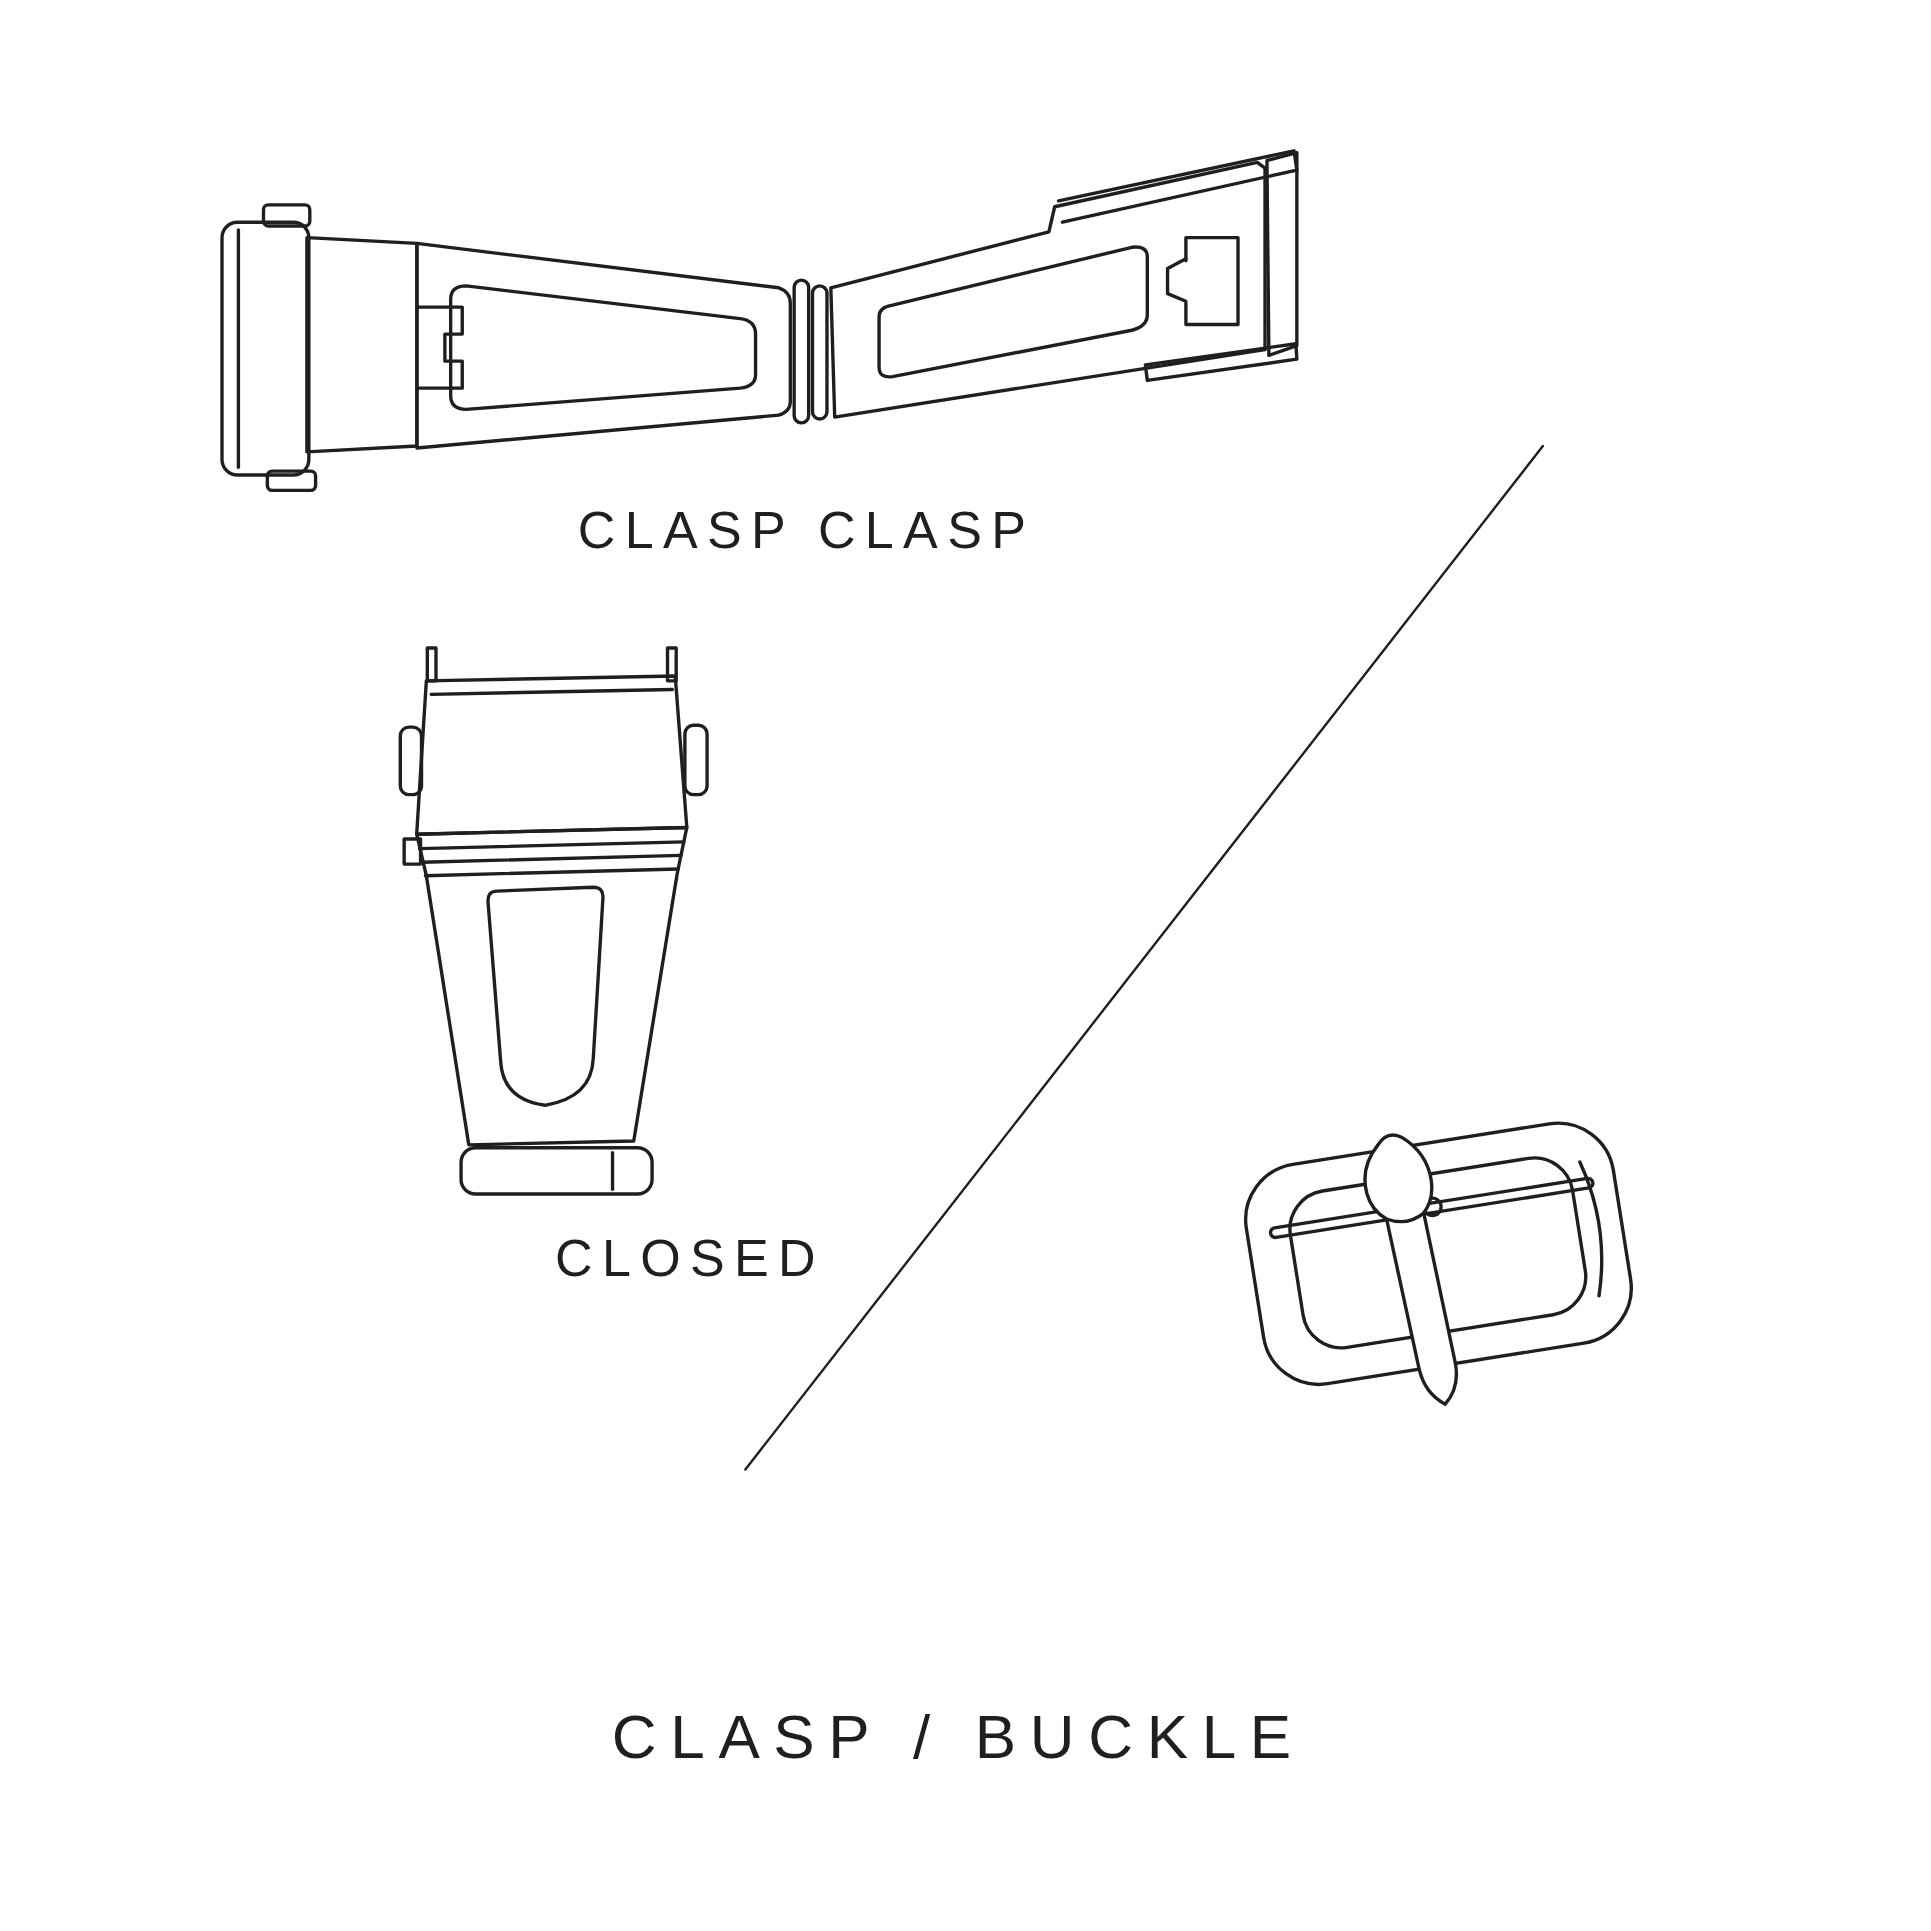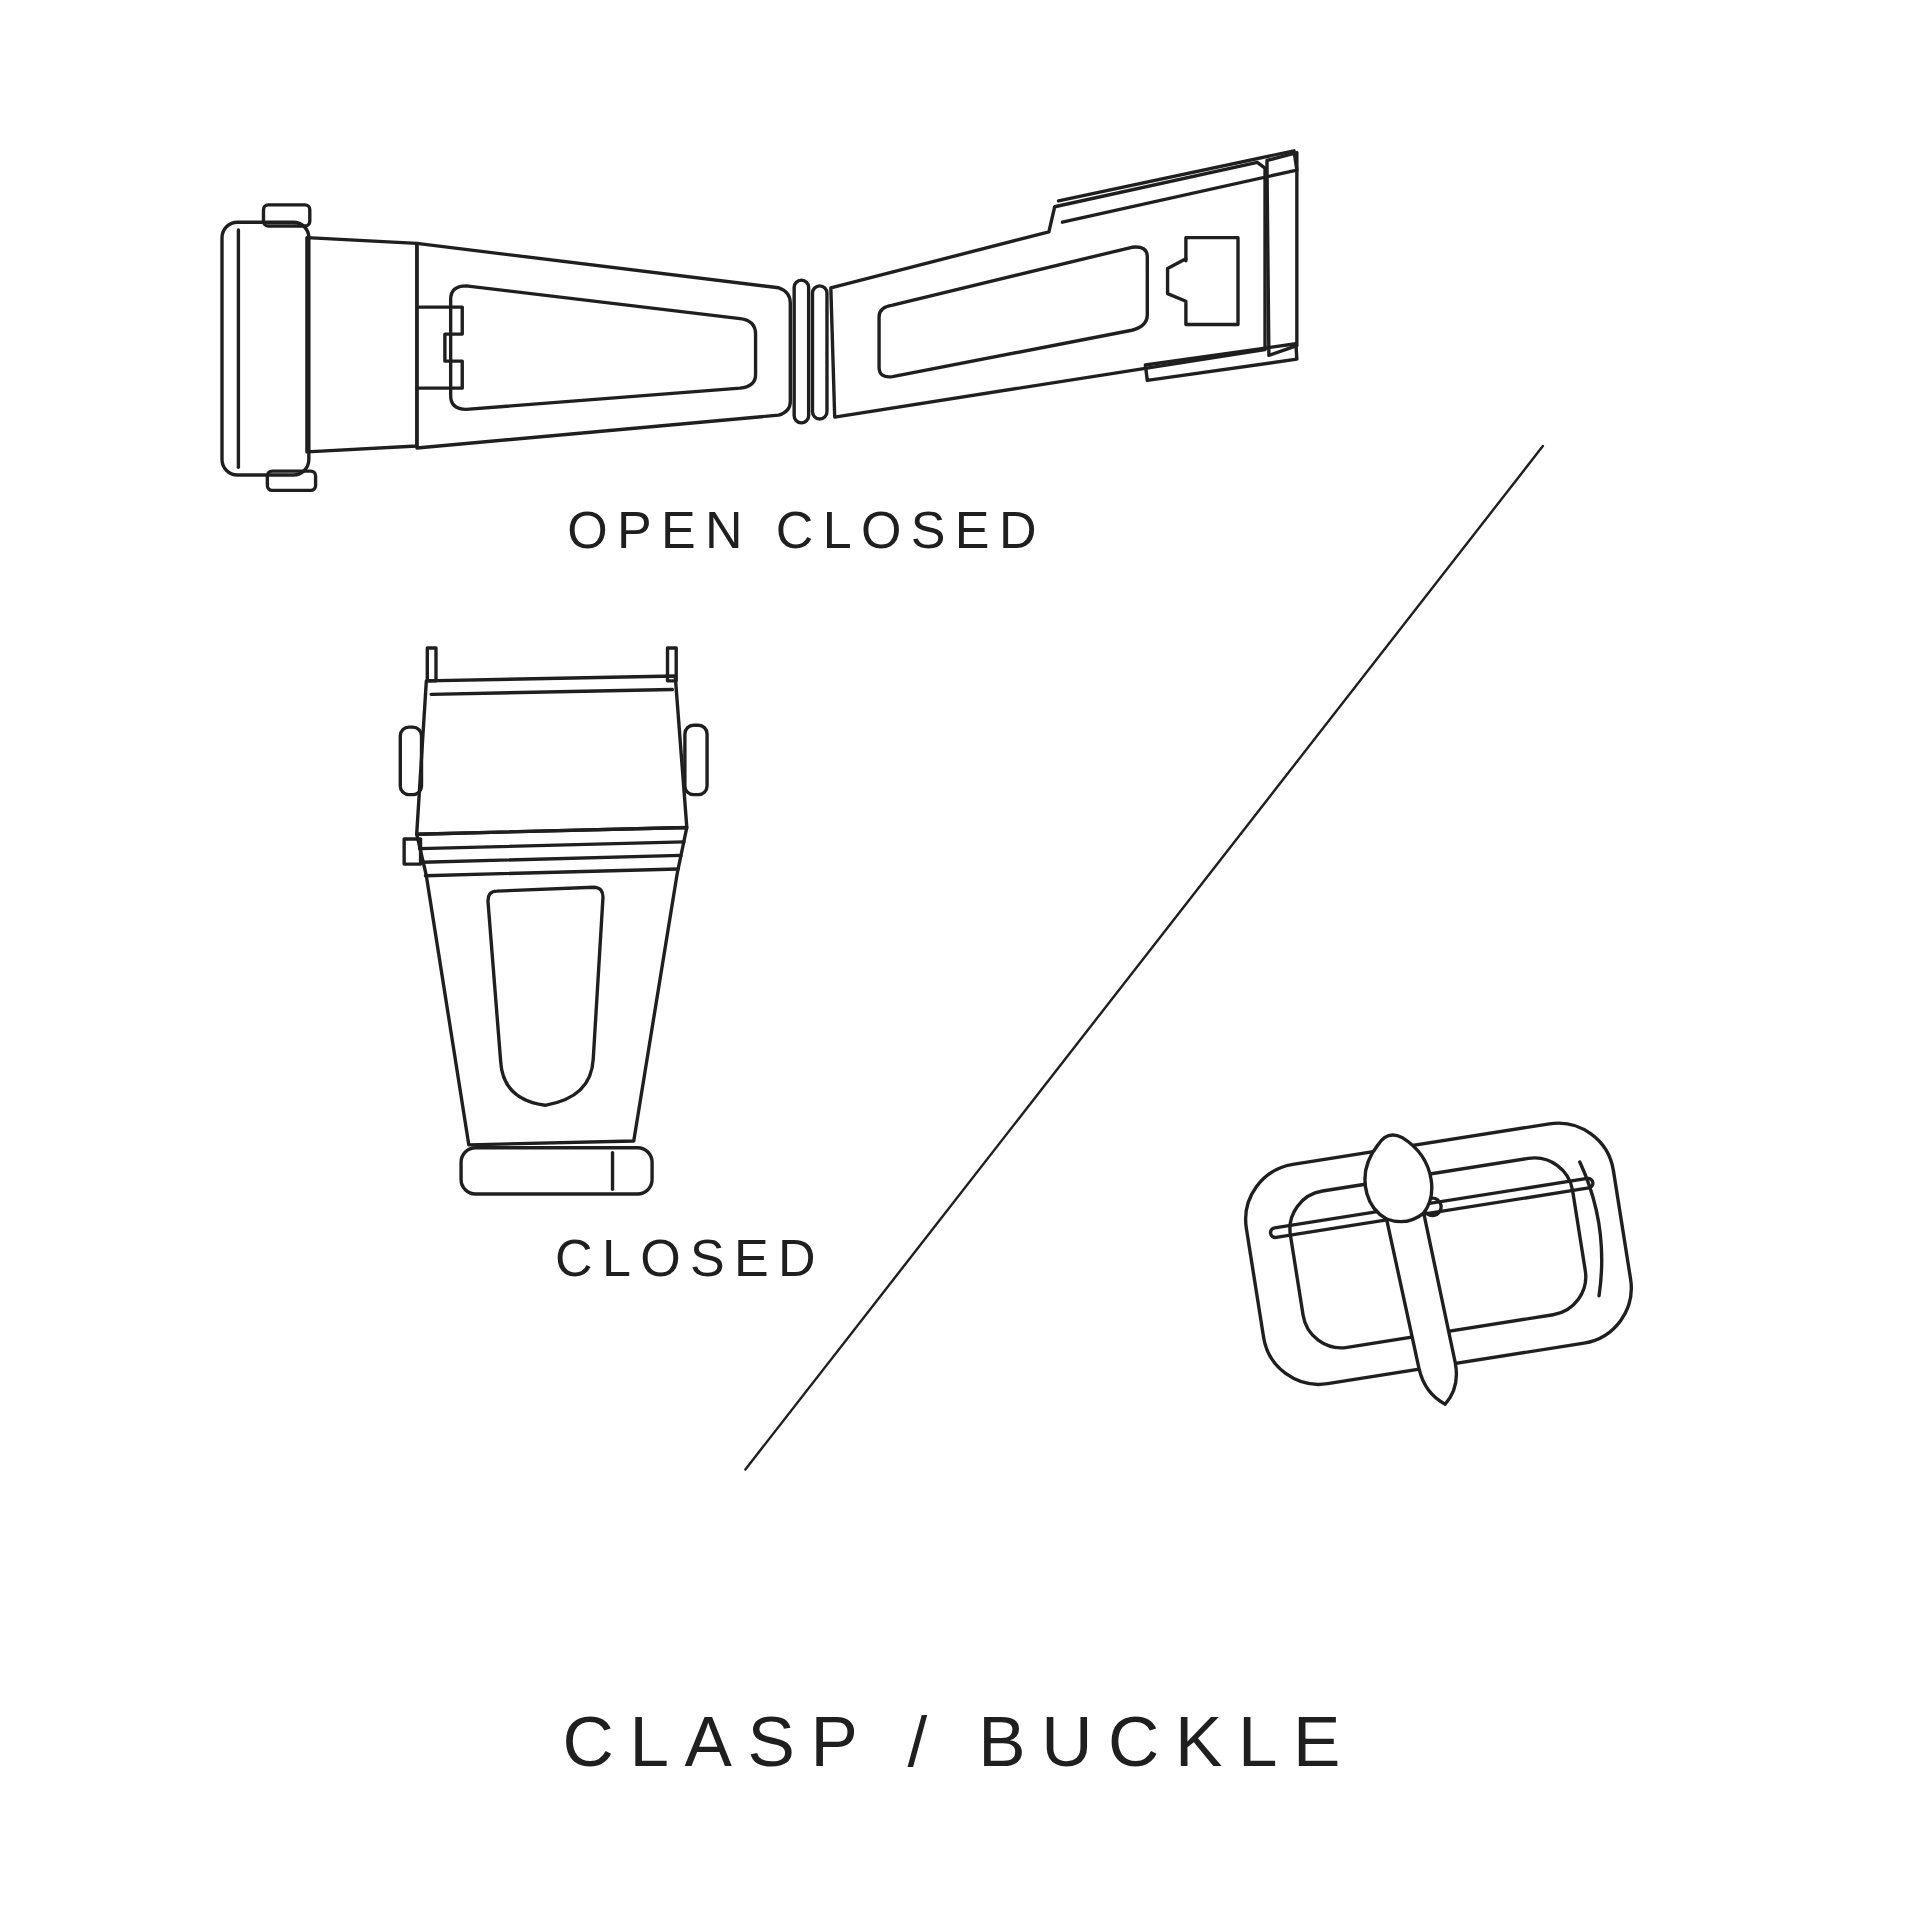--- a/index.html
+++ b/index.html
@@ -28,21 +28,21 @@
     letter-spacing:0.18em;
     color:var(--text,#1f1f1f);
     white-space:nowrap;
   }
   .label-open{top:500px;left:266px;width:1081px;}
   .label-closed{top:1228px;left:246px;width:579px;text-align:right;}
   .title{
     position:absolute;
     top:1701px;left:0;width:1903px;
     text-align:center;
-    font-size:71px;
+    font-size:62px;
     font-weight:400;
     letter-spacing:0.22em;
     padding-left:0.22em;
     box-sizing:border-box;
     color:var(--text,#1f1f1f);
     white-space:nowrap;
   }
 </style>
 </head>
 <body>
@@ -74,21 +74,21 @@
     <path d="M 872,58 L 1116,6 L 1119,26 L 876,80"></path>
     <path d="M 700,166 L 948,106 Q 964,104 964,116 L 964,176 Q 964,188 948,192 L 700,240 Q 686,242 686,230 L 686,178 Q 686,168 700,166 Z"></path>
 
     <path d="M 1004,120 V 96 H 1058 V 186 H 1004 V 164"></path>
     <path d="M 1004,118 L 985,128 L 985,154 L 1004,162"></path>
 
     <path d="M 1088,16 L 1119,8 L 1119,208 L 1090,218 Z"></path>
     <path d="M 962,228 L 1118,206 L 1119,222 L 964,244 Z"></path>
   </svg>
 
-  <div class="label label-open">OPEN CLOSED</div>
+  <div class="label label-open">CLASP CLASP</div>
 
   <svg class="illus" style="left:381px;top:642px;width:328px;height:560px" viewBox="0 0 340 580">
 
     <rect x="48" y="6" width="9" height="34"></rect>
     <rect x="297" y="6" width="9" height="34"></rect>
 
     <rect x="20" y="88" width="22" height="70" rx="9"></rect>
     <rect x="315" y="86" width="23" height="72" rx="9"></rect>
 
     <path d="M 47,40 L 305,35 L 317,192 L 37,199 Z"></path>

